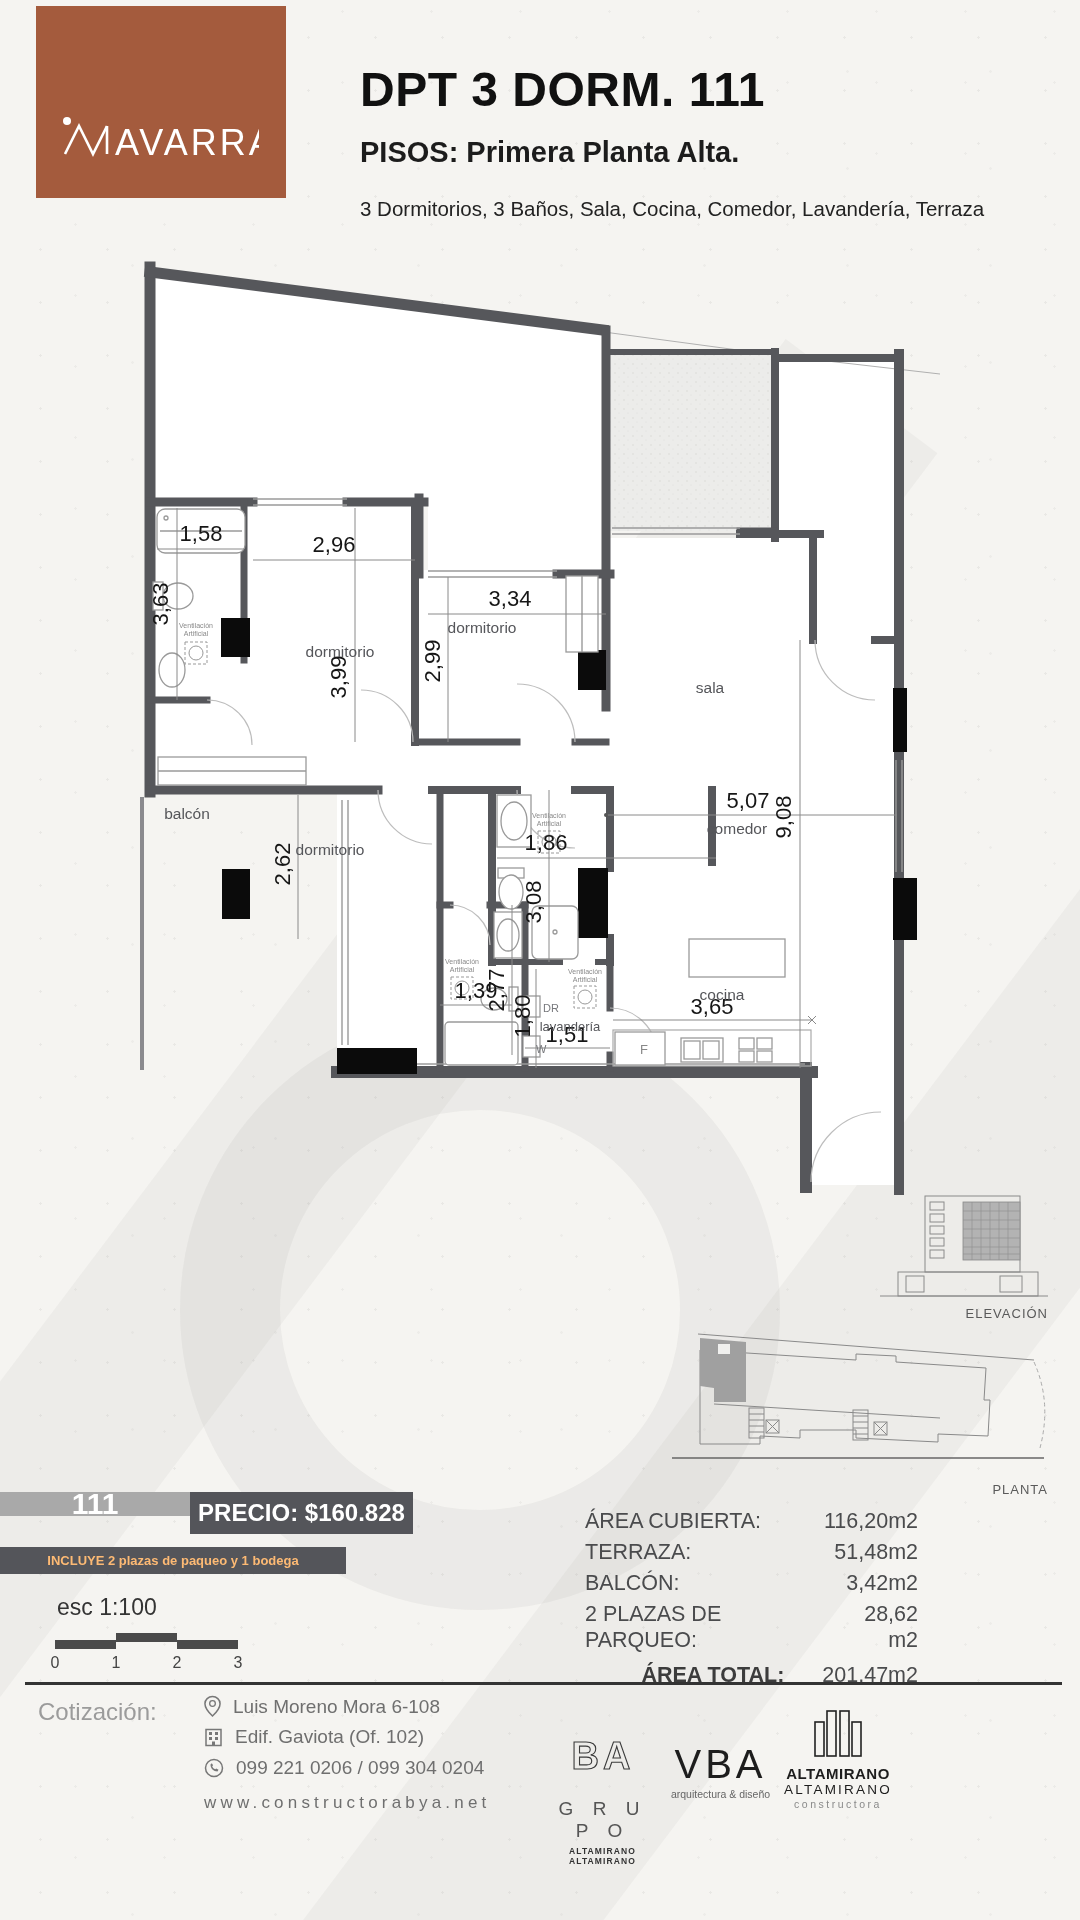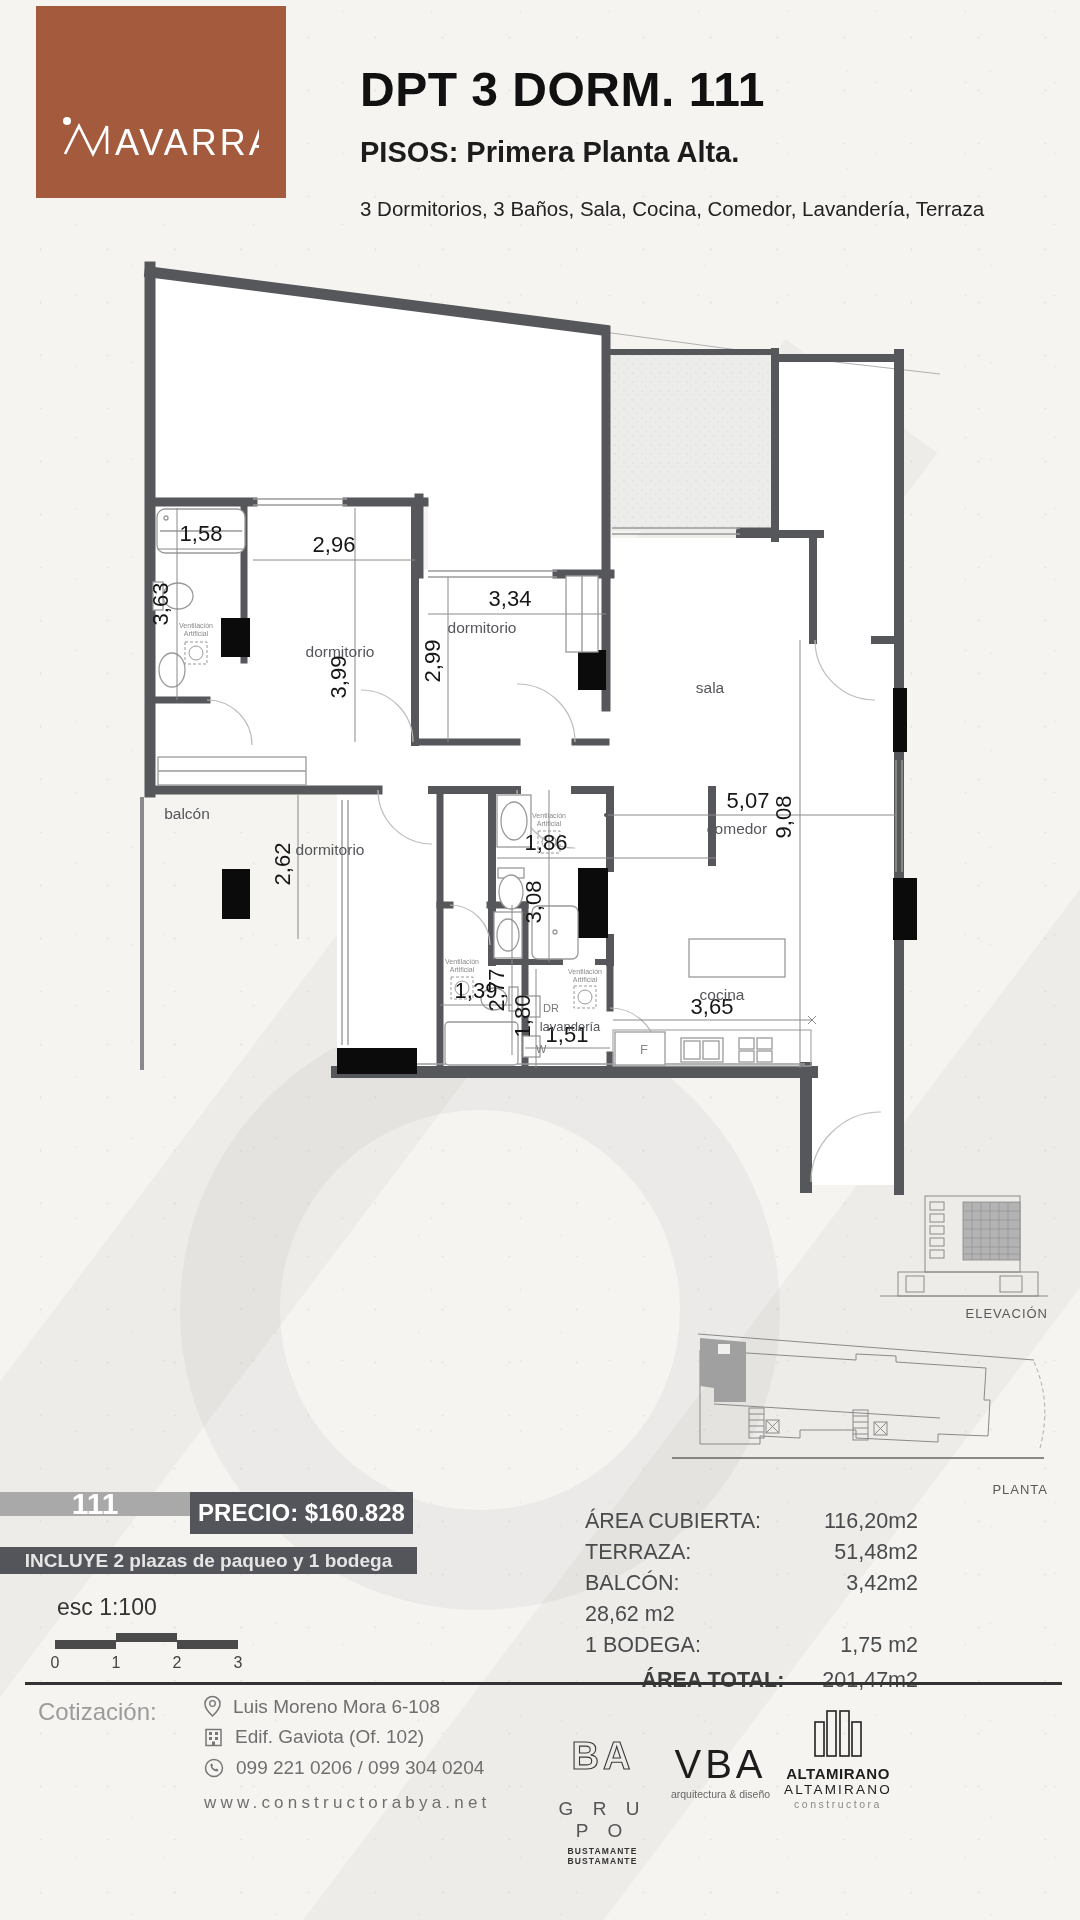--- a/index.html
+++ b/index.html
@@ -49,22 +49,22 @@
   .smalltxt { font-size:11px; fill:#77787c; }
   .venttxt { font-size:7px; fill:#8a8a8a; }
   .sketch { stroke:#8a8a8a; stroke-width:1; fill:none; }
   .sketchlbl { font-size:13px; fill:#5a5a5a; letter-spacing:1px; }
 
   
   .badge-num { left:0; top:1492px; width:190px; height:24px; background:#a9a9a9;
     color:#fff; font-size:30px; font-weight:bold; display:flex; align-items:center; justify-content:center; }
   .badge-price { left:190px; top:1492px; width:223px; height:42px; background:#54555a;
     color:#fff; font-size:24px; font-weight:bold; display:flex; align-items:center; justify-content:center; }
-  .badge-includes { left:0; top:1547px; width:417px; height:27px; background:#54555a;
-    color:#e5e5e5; font-size:19px; font-weight:bold; display:flex; align-items:center; justify-content:center; }
+  .badge-includes { left:0; top:1547px; width:346px; height:27px; background:#54555a;
+    color:#fdba74; font-size:13px; font-weight:bold; display:flex; align-items:center; justify-content:center; }
   .esc-label { left:57px; top:1594px; font-size:23px; color:#333; }
   .scalebar { left:55px; top:1630px; width:200px; height:44px; }
   .tick { position:absolute; top:24px; width:16px; text-align:center; font-size:16px; color:#444; }
 
   
   .areas { left:585px; top:1508px; width:333px; font-size:21.5px; color:#4a4b4d; }
   .arow { display:flex; justify-content:space-between; margin-bottom:5px; line-height:26px; }
   .arow .val { text-align:right; }
   .atotal { display:flex; margin-top:9px; line-height:26px; }
   .atotal .lbl { flex:1; text-align:right; padding-right:38px; font-weight:bold; color:#3c3c3c; }
@@ -411,25 +411,22 @@
   </div>
   <div class="arow">
     <span>TERRAZA:</span>
     <span class="val">51,48m2</span>
   </div>
   <div class="arow">
     <span>BALCÓN:</span>
     <span class="val">3,42m2</span>
   </div>
   <div class="arow">
+    <span>2 PLAZAS DE PARQUEO:</span>
     <span class="val">28,62 m2</span>
-  </div>
-  <div class="arow">
-    <span>1 BODEGA:</span>
-    <span class="val">1,75 m2</span>
   </div>
   <div class="atotal">
     <span class="lbl">ÁREA TOTAL:</span>
     <span class="val">201,47m2</span>
   </div>
 </div>
 
 <div class="layer sepline"></div>
 
 <div class="layer quote-label">Cotización:</div>
@@ -459,21 +456,21 @@
   </svg>
   <span>099 221 0206 / 099 304 0204</span>
 </div>
 <div class="layer website">www.constructorabya.net</div>
 
 <div class="layer logo-ba">
   <svg width="86" height="40" viewBox="0 0 86 40">
     <text x="43" y="33" text-anchor="middle" font-size="38" font-weight="bold" fill="none" stroke="#3a3a3a" stroke-width="1.1" letter-spacing="4">BA</text>
   </svg>
   <div class="grp">G R U P O</div>
-  <div class="sub">BUSTAMANTE BUSTAMANTE</div>
+  <div class="sub">ALTAMIRANO ALTAMIRANO</div>
 </div>
 
 <div class="layer logo-vba">
   <div class="nm">VBA</div>
   <div class="sub">arquitectura &amp; diseño</div>
 </div>
 
 <div class="layer logo-bac">
   <svg width="48" height="50" viewBox="0 0 48 50">
     <rect x="1" y="14" width="9" height="34" fill="none" stroke="#222" stroke-width="1.6"></rect>

